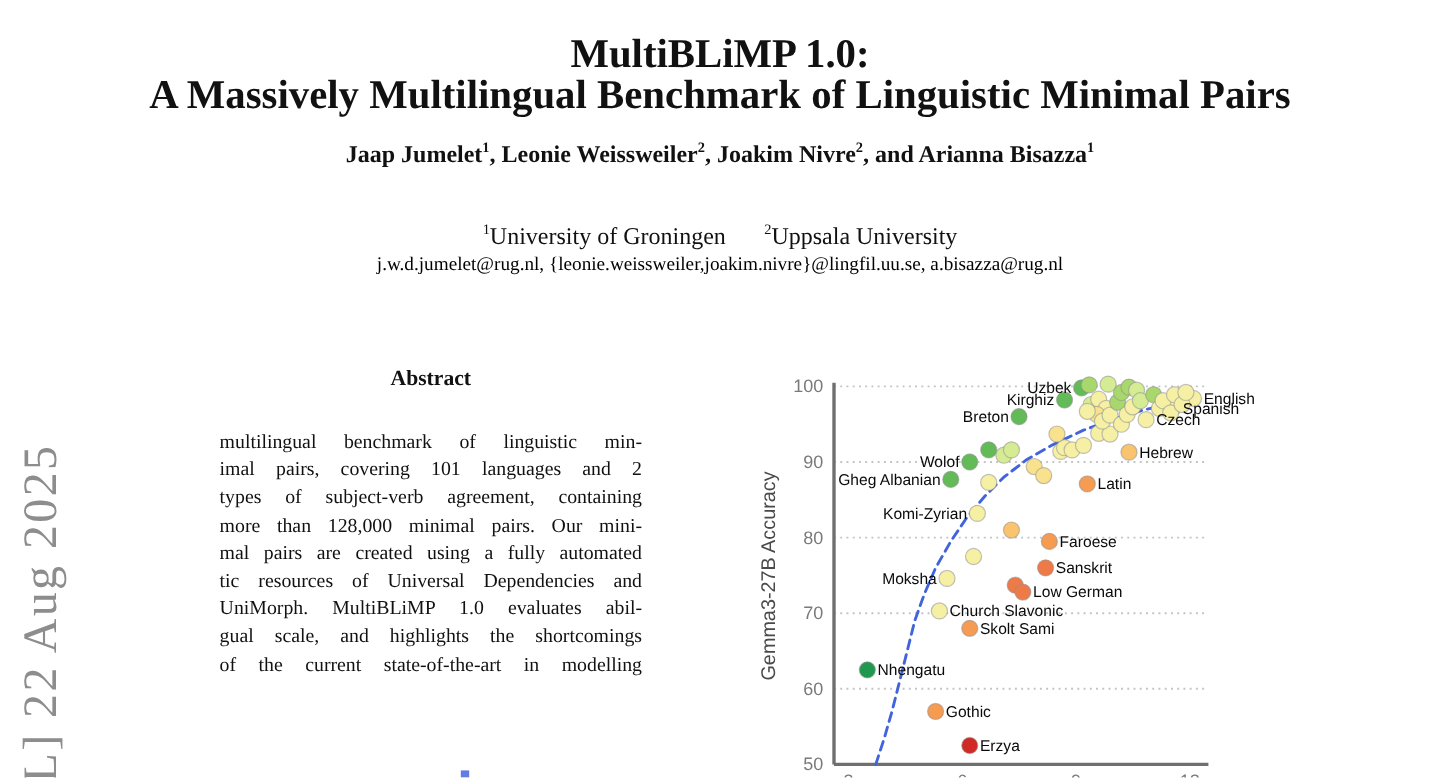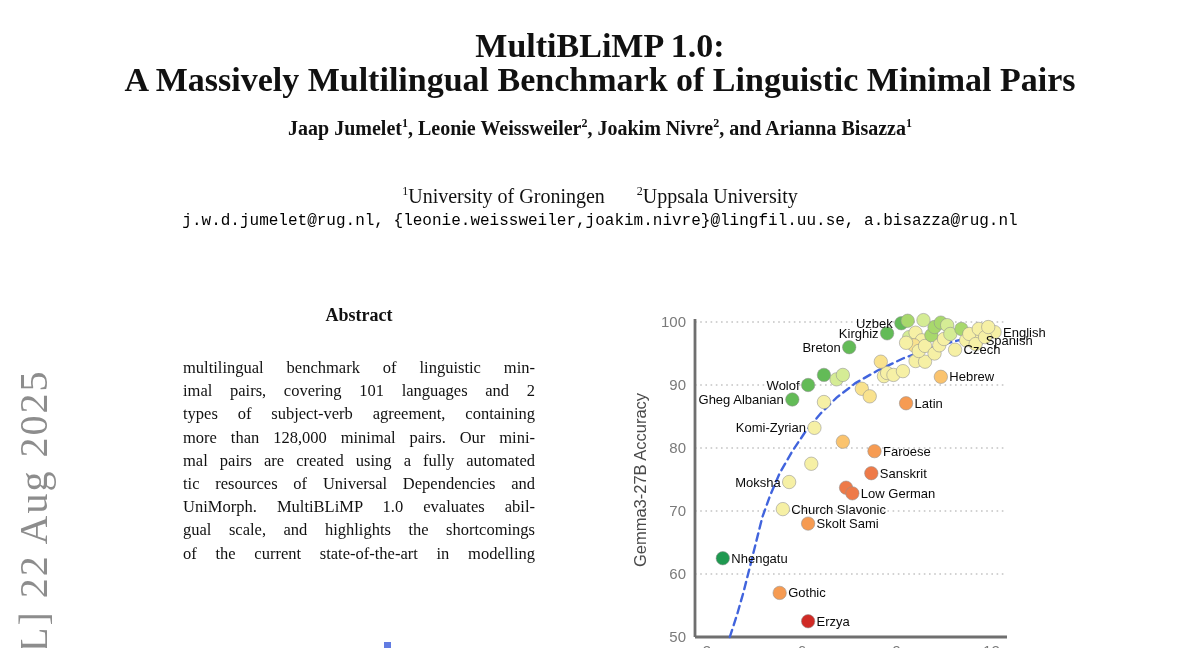--- a/index.html
+++ b/index.html
@@ -8,21 +8,21 @@
   .abs{position:absolute;}
   
   .title{left:0;right:0;text-align:center;font-weight:bold;font-size:34px;line-height:32px;}
   .title1{top:30px;}
   .title2{top:64px;}
   .authors{top:116px;left:0;right:0;text-align:center;font-weight:bold;font-size:20px;}
   .authors sup,.affils sup{font-size:12px;}
   .affils{top:184px;left:0;right:0;text-align:center;font-size:20px;}
   .affil-item{margin:0 16px;}
   .emails{top:212px;left:0;right:0;text-align:center;
-          font-family:Liberation Mono, monospace;font-size:16px;color:#000;}
+          font-family:Liberation Serif, serif;font-size:16px;color:#000;}
   
   .watermark{left:10px;top:652px;transform-origin:0 0;transform:rotate(-90deg);
              color:#8d8d8d;font-size:40px;letter-spacing:2px;white-space:nowrap;
              font-family:"Liberation Serif",serif;}
   
   .abstract-head{top:305px;left:183px;width:352px;text-align:center;
                  font-weight:bold;font-size:18px;}
   .abstract-body{top:356px;left:183px;width:352px;font-size:16.5px;}
   .abstract-body .line{text-align:justify;text-align-last:justify;
                        height:23.2px;line-height:23.2px;white-space:nowrap;}

